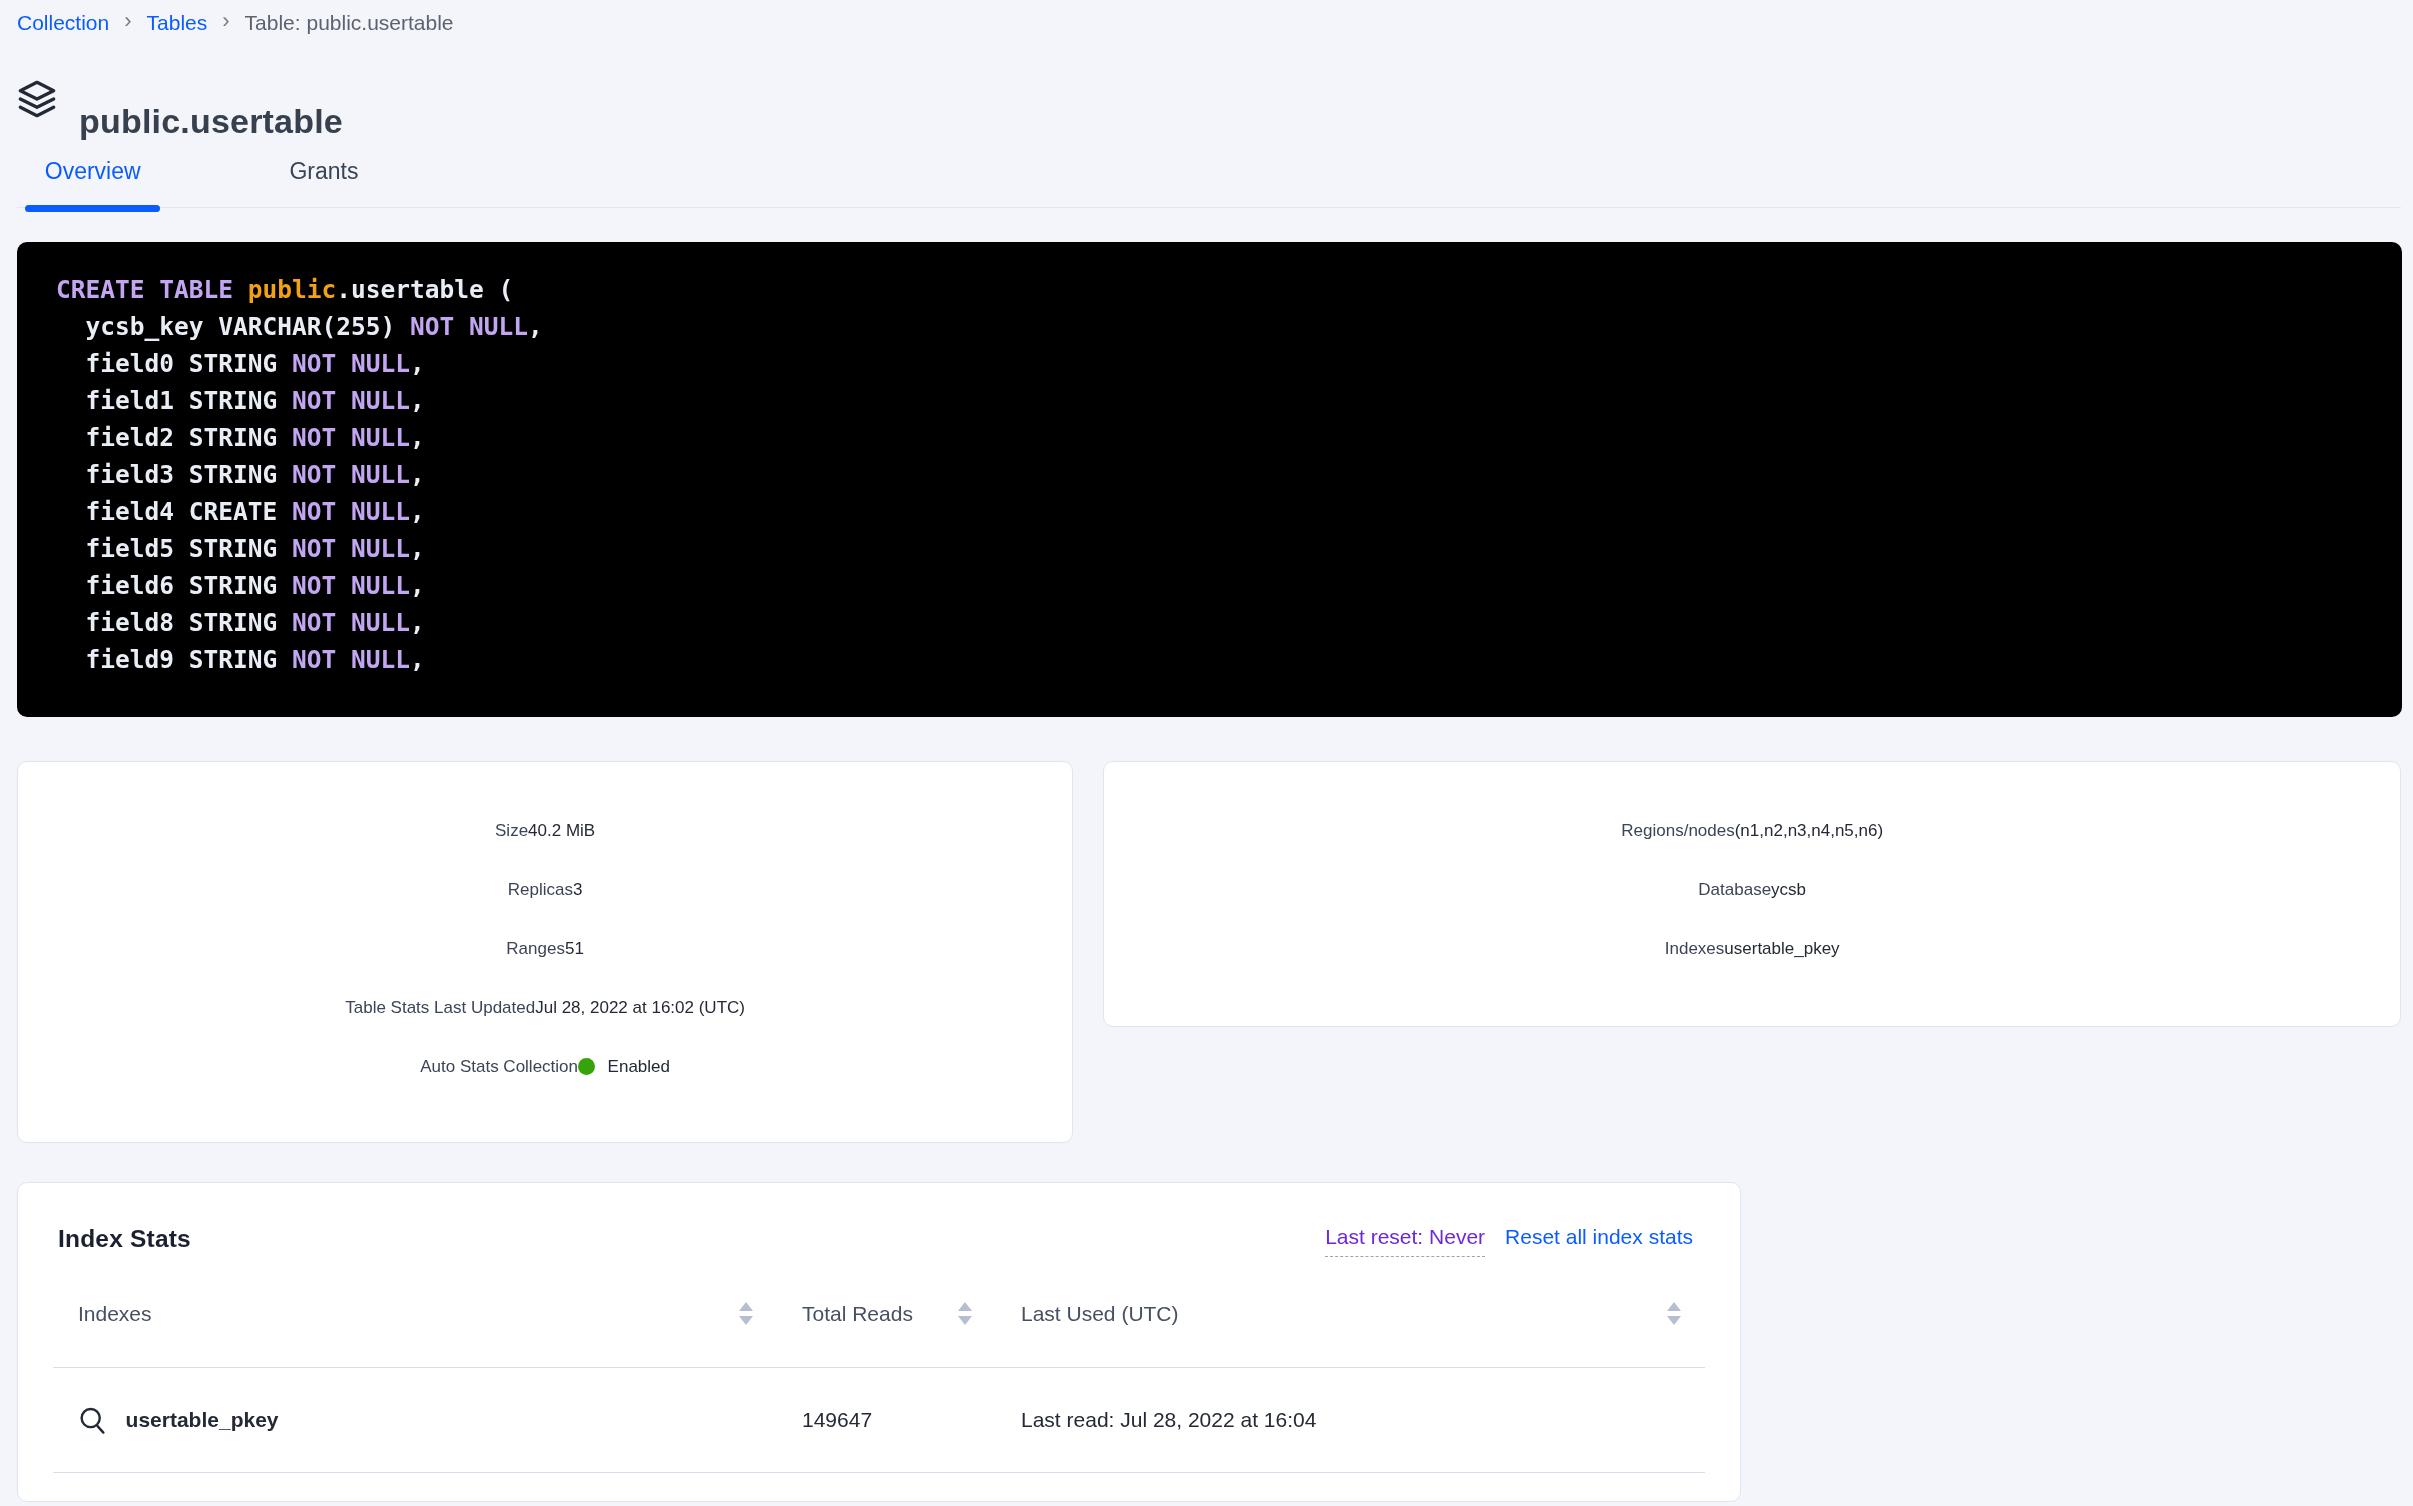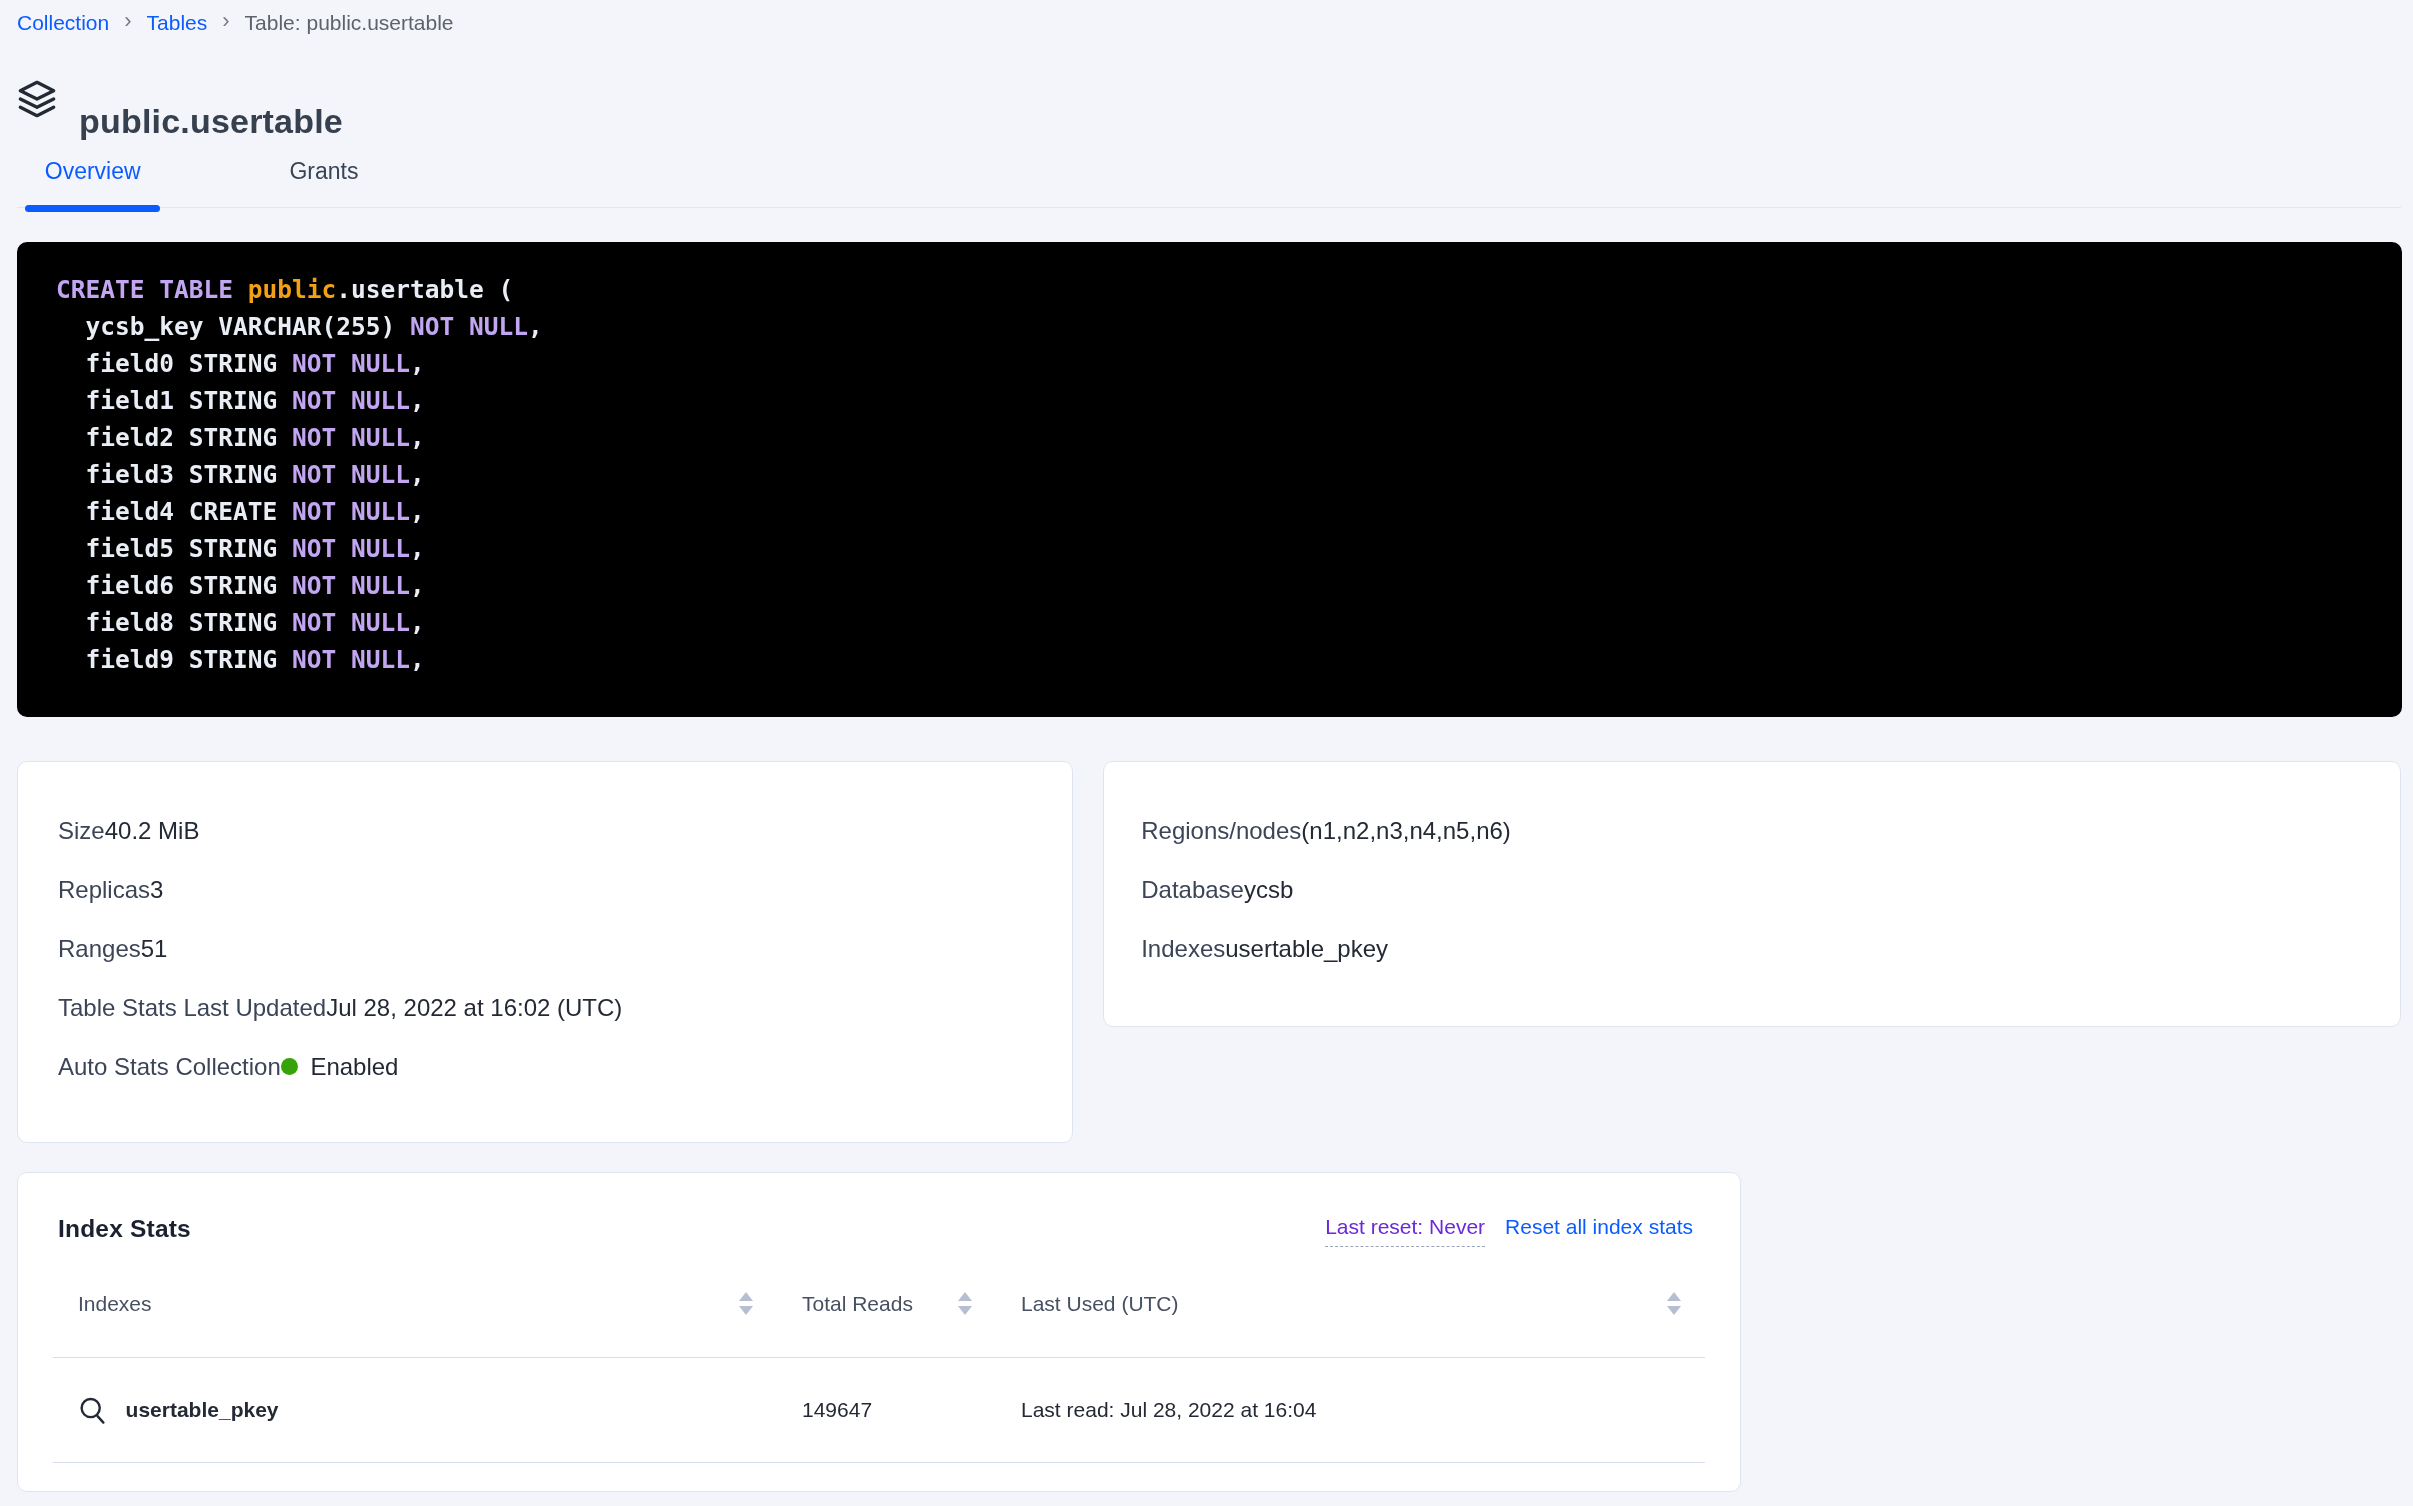--- a/index.html
+++ b/index.html
@@ -32,27 +32,27 @@
   .code-line { white-space:pre; font-family:"DejaVu Sans Mono", monospace; font-weight:700; font-size:24.5px; line-height:37px; color:#e9edf5; }
   .tok-plain { color:#e9edf5; }
   .tok-kw { color:#c3a6f2; }
   .tok-db { color:#f2a117; }
 
   
   .cards-row { display:flex; margin-top:44px; align-items:flex-start; }
   .card { background:#ffffff; border:1.7px solid #dfe5ef; border-radius:10px; }
   .card-left { width:1057px; height:382px; padding:39px 40px 0 40px; }
   .card-right { width:1299px; height:266px; margin-left:30px; padding:39px 37px 0 37px; }
-  .detail-row { display:flex; justify-content:flex-start; align-items:center; height:59px; font-size:24px; }
+  .detail-row { display:flex; justify-content:center; align-items:center; height:59px; font-size:17px; }
   .detail-label { color:#3c4558; }
   .detail-value { color:#242a35; display:flex; align-items:center; }
   .status-dot { width:17px; height:17px; border-radius:50%; background:#36a30b; margin-right:12.6px; display:inline-block; }
 
   
-  .index-card { margin-top:29px; width:1724px; height:320px; background:#ffffff; border:1.7px solid #dfe5ef; border-radius:10px; padding:42px 0 16px 0; overflow:hidden; }
+  .index-card { margin-top:39px; width:1724px; height:320px; background:#ffffff; border:1.7px solid #dfe5ef; border-radius:10px; padding:42px 0 16px 0; overflow:hidden; }
   .index-head { display:flex; justify-content:space-between; align-items:flex-start; padding:0 47px 0 40px; height:35px; }
   .index-title { font-size:24.5px; font-weight:700; color:#1b2130; letter-spacing:0.2px; }
   .index-head-right { display:flex; align-items:flex-start; font-size:21px; }
   .last-reset { color:#6d28d9; border-bottom:1.7px dashed #9ba3b5; padding-bottom:6.7px; cursor:default; }
   .reset-link { color:#0b5cff; margin-left:20px; cursor:pointer; text-decoration:none; }
 
   .stats-table { margin:0 35px; }
   .thead { display:grid; grid-template-columns:724px 219px 1fr; height:108px; align-items:center; border-bottom:1.7px solid #d8dee9; }
   .th { display:flex; justify-content:space-between; align-items:center; padding:0 23.6px 0 25px; font-size:21px; color:#475062; cursor:pointer; }
   .sort { display:inline-flex; flex-direction:column; align-items:center; gap:5px; margin-left:10px; }

